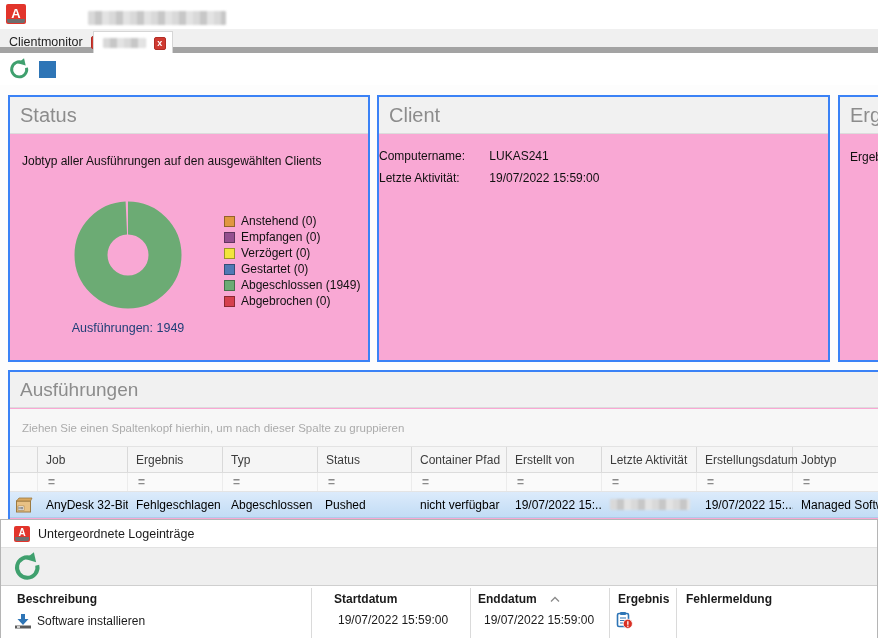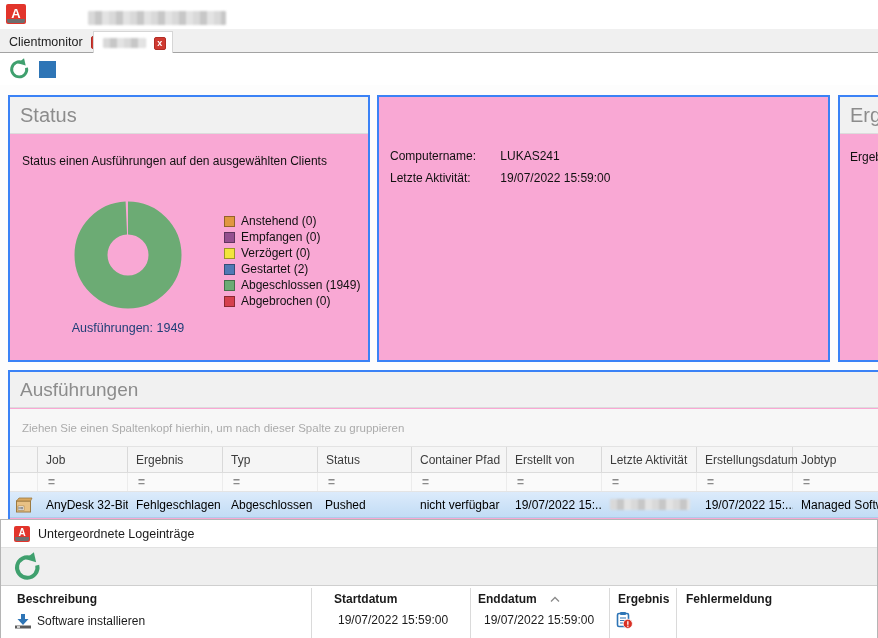--- a/index.html
+++ b/index.html
@@ -14,21 +14,21 @@
                display:flex; align-items:center; justify-content:center; }
   .acmp-logo span { color:#fff; font-weight:bold; font-size:13px; line-height:1; margin-top:-2px; }
   .acmp-logo::after { content:""; position:absolute; left:1px; right:1px; bottom:1px; height:4px;
                       background:#6e6e6e; border-radius:0 0 2px 2px; }
   .acmp-logo.small { width:16px; height:16px; }
   .acmp-logo.small span { font-size:10px; margin-top:-2px; }
   .blurblock { background:repeating-linear-gradient(90deg,#d9d9d9 0 7px,#c7c7c7 7px 14px,#e3e3e3 14px 21px);
                filter:blur(1.2px); border-radius:1px; }
 
   
-  #tabbar { left:0; top:29px; width:878px; height:24px; background:#f0f0f0; border-bottom:1px solid #a3a3a3; }
+  #tabbar { left:0; top:29px; width:878px; height:24px; background:#f0f0f0; border-bottom:6px solid #a3a3a3; }
   .tab { position:absolute; top:2px; height:22px; display:flex; align-items:center; padding:0 6px 0 9px; }
   .tab.active { background:#fff; border:1px solid #d6d6d6; border-bottom:none; height:23px; }
   .tab-label { font-size:12.5px; color:#222; margin-right:8px; }
   .closebtn { width:14px; height:13px; background:#cf3a31; border:1px solid #b22c25; border-radius:2px;
               color:#fff; font-size:9px; font-weight:bold; line-height:11px; text-align:center; cursor:default; }
 
   
   #toolbar { left:0; top:53px; width:878px; height:32px; background:#fff; }
   .stop-square { width:17px; height:17px; background:#2e75b6; }
 
@@ -43,21 +43,21 @@
   #status-desc { left:12px; top:57px; font-size:12px; color:#111; }
   #donut-wrap { left:58px; top:98px; width:120px; height:120px; }
   #status-footer { left:28px; top:224px; width:180px; text-align:center; color:#1f3f77; font-size:12.5px; }
   #legend { left:214px; top:118px; }
   .legend-item { display:flex; align-items:center; margin-bottom:4px; height:12px; }
   .swatch { width:11px; height:11px; border:1px solid rgba(0,0,0,.35); margin-right:6px; }
   .legend-label { font-size:12px; color:#111; }
 
   
   #client-panel { left:377px; top:95px; width:453px; height:267px; }
-  .kv-row { position:absolute; left:11px; font-size:12px; color:#111; }
+  .kv-row { position:absolute; left:0; font-size:12px; color:#111; }
   .kv-label { display:inline-block; width:107px; }
 
   
   #result-panel { left:838px; top:95px; width:130px; height:267px; overflow:hidden; }
   #result-label { position:absolute; left:10px; top:53px; font-size:12px; color:#111; white-space:nowrap; }
 
   
   #exec-panel { left:8px; top:370px; width:900px; height:165px; overflow:hidden; }
   #exec-panel .panel-header { height:36px; }
   #group-strip { position:absolute; left:0; top:37px; width:100%; height:38px; background:#f7f7f7;
@@ -123,21 +123,21 @@
       <path d="M 15.5 4.9 A 8.2 8.2 0 1 0 20.2 10.6" fill="none" stroke="#3fa06e" stroke-width="3.2"></path>
       <polygon points="17.5,0.2 19.3,8.2 10.6,5.6" fill="#3fa06e"></polygon>
     </svg>
     <div class="abs stop-square" style="left:39px; top:8px;"></div>
   </div>
 
   <div class="panel" id="status-panel">
     <div class="panel-header">
       <span class="panel-title">Status</span>
     </div>
-    <div class="abs" id="status-desc">Status einen Ausführungen auf den ausgewählten Clients</div>
+    <div class="abs" id="status-desc">Jobtyp aller Ausführungen auf den ausgewählten Clients</div>
     <div class="abs" id="donut-wrap">
       <svg width="120" height="120" viewBox="0 0 120 120">
         <circle cx="60" cy="60" r="37" fill="none" stroke-width="33" stroke-dasharray="230.4 2.1" transform="rotate(-90 60 60)" stroke="#6cab74"></circle>
       </svg>
     </div>
     <div class="abs" id="status-footer">Ausführungen: 1949</div>
     <div class="abs" id="legend">
         <div class="legend-item">
           <span class="swatch" style="background-color: rgb(224, 151, 63);"></span>
           <span class="legend-label">Anstehend (0)</span>
@@ -145,34 +145,37 @@
         <div class="legend-item">
           <span class="swatch" style="background-color: rgb(149, 80, 143);"></span>
           <span class="legend-label">Empfangen (0)</span>
         </div>
         <div class="legend-item">
           <span class="swatch" style="background-color: rgb(242, 228, 60);"></span>
           <span class="legend-label">Verzögert (0)</span>
         </div>
         <div class="legend-item">
           <span class="swatch" style="background-color: rgb(80, 121, 181);"></span>
-          <span class="legend-label">Gestartet (2)</span>
+          <span class="legend-label">Gestartet (0)</span>
         </div>
         <div class="legend-item">
           <span class="swatch" style="background-color: rgb(108, 171, 116);"></span>
           <span class="legend-label">Abgeschlossen (1949)</span>
         </div>
         <div class="legend-item">
           <span class="swatch" style="background-color: rgb(213, 64, 78);"></span>
           <span class="legend-label">Abgebrochen (0)</span>
         </div>
       </div>
   </div>
 
   <div class="panel" id="client-panel">
+    <div class="panel-header">
+      <span class="panel-title">Client</span>
+    </div>
     <div class="kv-row" style="top:52px;">
       <span class="kv-label">Computername:</span>
       <span>LUKAS241</span>
     </div>
     <div class="kv-row" style="top:74px;">
       <span class="kv-label">Letzte Aktivität:</span>
       <span>19/07/2022 15:59:00</span>
     </div>
   </div>
 

